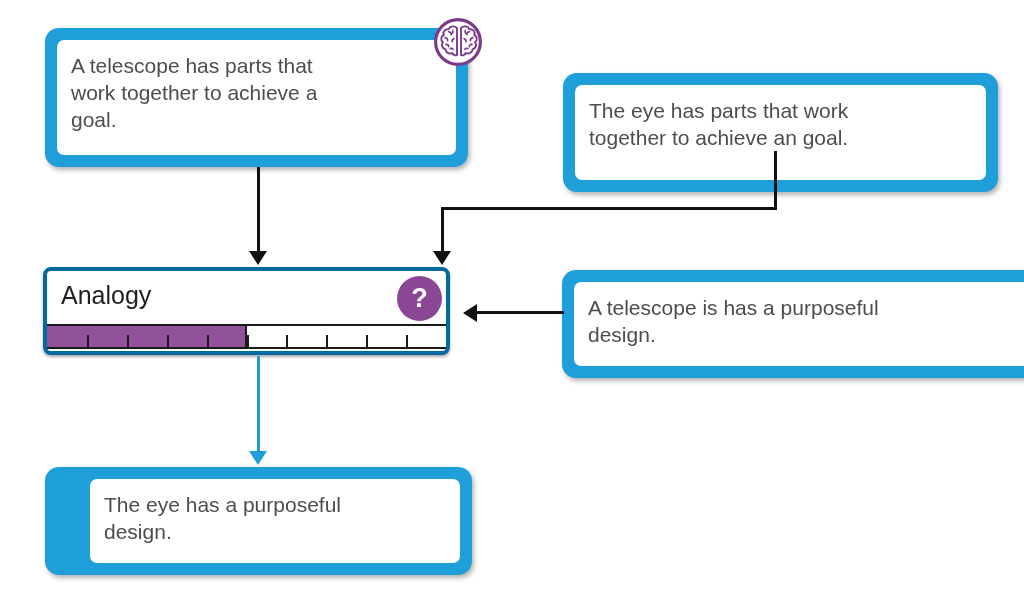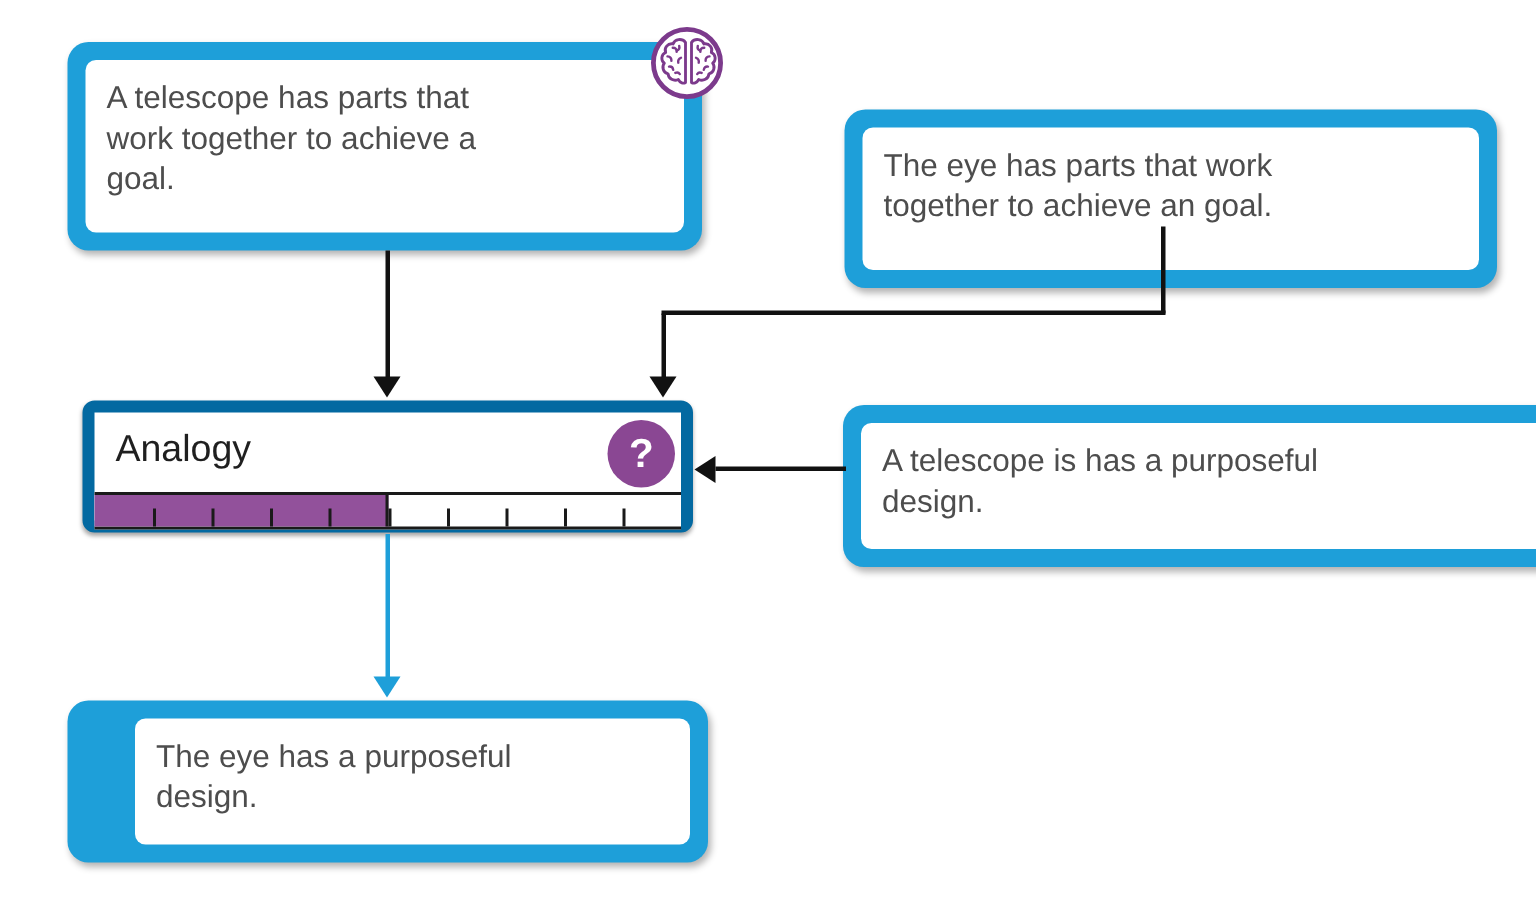--- a/index.html
+++ b/index.html
@@ -28,22 +28,22 @@
     white-space:pre-line;
   }
   
   .node.p1{left:45px;top:28px;width:423px;height:139px;}
   .node.p2{left:563px;top:34px;width:435px;height:119px;margin-top:39px;}
   .node.p3{left:562px;top:270px;width:512px;height:108px;}
   .node.c1{left:45px;top:467px;width:427px;height:108px;padding-left:45px;}
 
   
   .analogy{
-    position:absolute;left:55px;top:267px;width:407px;height:88px;
-    background:#fff;border:8px solid #0369a1;border-radius:8px;
+    position:absolute;left:43px;top:267px;width:407px;height:88px;
+    background:#fff;border:4px solid #0369a1;border-radius:8px;
     box-shadow:0 2px 3px rgba(0,0,0,.35);
   }
   .analogy-title{
     position:absolute;left:14px;top:10px;font-size:25px;color:var(--title-black);
   }
   .help-btn{
     position:absolute;right:4px;top:5px;width:45px;height:45px;border-radius:50%;
     background:var(--purple);color:#fff;font-size:27px;font-weight:bold;
     display:flex;align-items:center;justify-content:center;cursor:pointer;
   }

